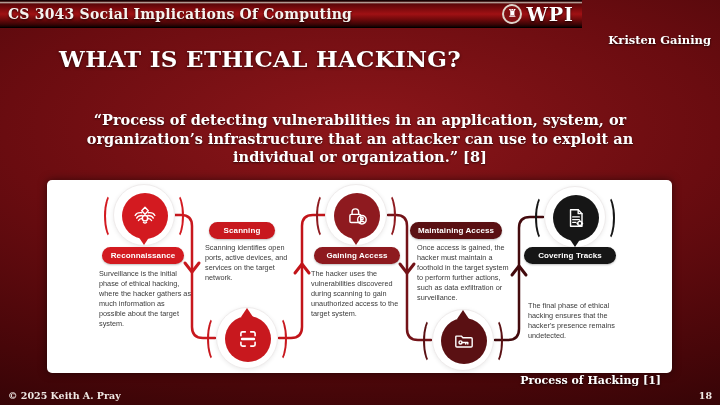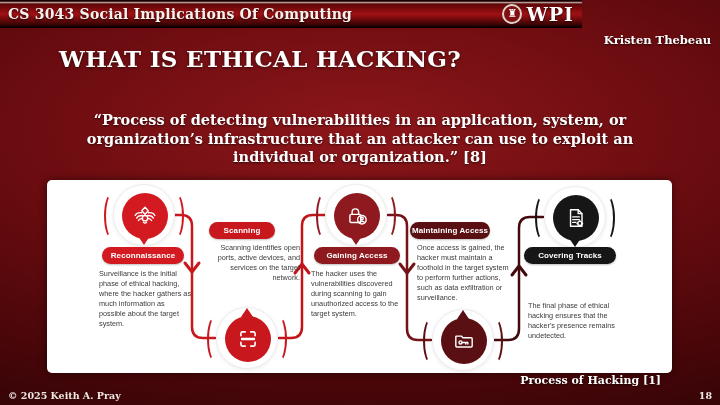--- a/index.html
+++ b/index.html
@@ -120,21 +120,21 @@
 <div class="slide">
 
   <div class="top-bar">
     <span class="course">CS 3043 Social Implications Of Computing</span>
     <div class="logo">
       <span class="seal">♜</span>
       <span class="wpi-text">WPI</span>
     </div>
   </div>
 
-  <div class="author">Kristen Thebeau</div>
+  <div class="author">Kristen Gaining</div>
 
   <h1 class="slide-title">WHAT IS ETHICAL HACKING?</h1>
 
   <div class="quote">“Process of detecting vulnerabilities in an application, system, or organization’s infrastructure that an attacker can use to exploit an individual or organization.” [8]</div>
 
   <div class="panel">
 
     <svg class="connectors" width="625" height="193" viewBox="0 0 625 193">
       <path d="M122 35 H134 Q145 35 145 46 V147 Q145 158 156 158 H168" fill="none" stroke="#c8181e" stroke-width="2.5" stroke-linecap="round"></path>
       <polyline points="138,83 145,92 152,83" fill="none" stroke="#c8181e" stroke-width="3" stroke-linecap="round" stroke-linejoin="round"></polyline>
@@ -160,21 +160,21 @@
           </svg>
         </div>
         <i class="tail tail-down"></i>
       </div>
       <div class="pill" style="left:55px; top:67px; width:82px;">Reconnaissance</div>
       <div class="desc" style="left:52px; top:89px; width:93px;">Surveillance is the initial phase of ethical hacking, where the hacker gathers as much information as possible about the target system.</div>
     </div>
 
     <div style="--c: #c8181e;">
       <div class="pill" style="left:162px; top:42px; width:66px;">Scanning</div>
-      <div class="desc" style="left:158px; top:63px; width:95px;text-align:right;">Scanning identifies open ports, active devices, and services on the target network.</div>
+      <div class="desc" style="left:158px; top:63px; width:95px;">Scanning identifies open ports, active devices, and services on the target network.</div>
       <div class="circle-wrap" style="left:169px; top:127px;">
         <i class="paren pl"></i>
         <i class="paren pr"></i>
         <div class="circle">
           <svg class="icon-svg" width="24" height="24" viewBox="0 0 22 22" fill="none" stroke="#fff" stroke-width="1.5" stroke-linecap="round" stroke-linejoin="round">
             <path d="M4.5 8 V6 Q4.5 4.5 6 4.5 H8.5"></path>
             <path d="M13.5 4.5 H16 Q17.5 4.5 17.5 6 V8"></path>
             <path d="M17.5 14 V16 Q17.5 17.5 16 17.5 H13.5"></path>
             <path d="M8.5 17.5 H6 Q4.5 17.5 4.5 16 V14"></path>
             <path d="M5.5 11 H16.5" stroke-width="2.2"></path>
@@ -197,21 +197,21 @@
             <path d="M13.3 16.7 Q15.5 14.9 17.7 16.7"></path>
           </svg>
         </div>
         <i class="tail tail-down"></i>
       </div>
       <div class="pill" style="left:267px; top:67px; width:86px;">Gaining Access</div>
       <div class="desc" style="left:264px; top:89px; width:93px;">The hacker uses the vulnerabilities discovered during scanning to gain unauthorized access to the target system.</div>
     </div>
 
     <div style="--c: #5a1013;">
-      <div class="pill" style="left:363px; top:42px; width:80px;">Maintaining Access</div>
+      <div class="pill" style="left:363px; top:42px; width:92px;">Maintaining Access</div>
       <div class="desc" style="left:370px; top:63px; width:97px;">Once access is gained, the hacker must maintain a foothold in the target system to perform further actions, such as data exfiltration or surveillance.</div>
       <div class="circle-wrap" style="left:385px; top:129px;">
         <i class="paren pl"></i>
         <i class="paren pr"></i>
         <div class="circle">
           <svg class="icon-svg" width="24" height="24" viewBox="0 0 22 22" fill="none" stroke="#fff" stroke-width="1.3" stroke-linecap="round" stroke-linejoin="round">
             <path d="M4 6.5 H8.5 L10 8 H17.5 Q18.5 8 18.5 9 V15.5 Q18.5 16.5 17.5 16.5 H4.5 Q3.5 16.5 3.5 15.5 V7 Q3.5 6.5 4 6.5 Z"></path>
             <circle cx="7.8" cy="12.3" r="1.4"></circle>
             <path d="M9.2 12.3 H14.5 M12.6 12.3 V13.8 M14.5 12.3 V13.8"></path>
           </svg>

